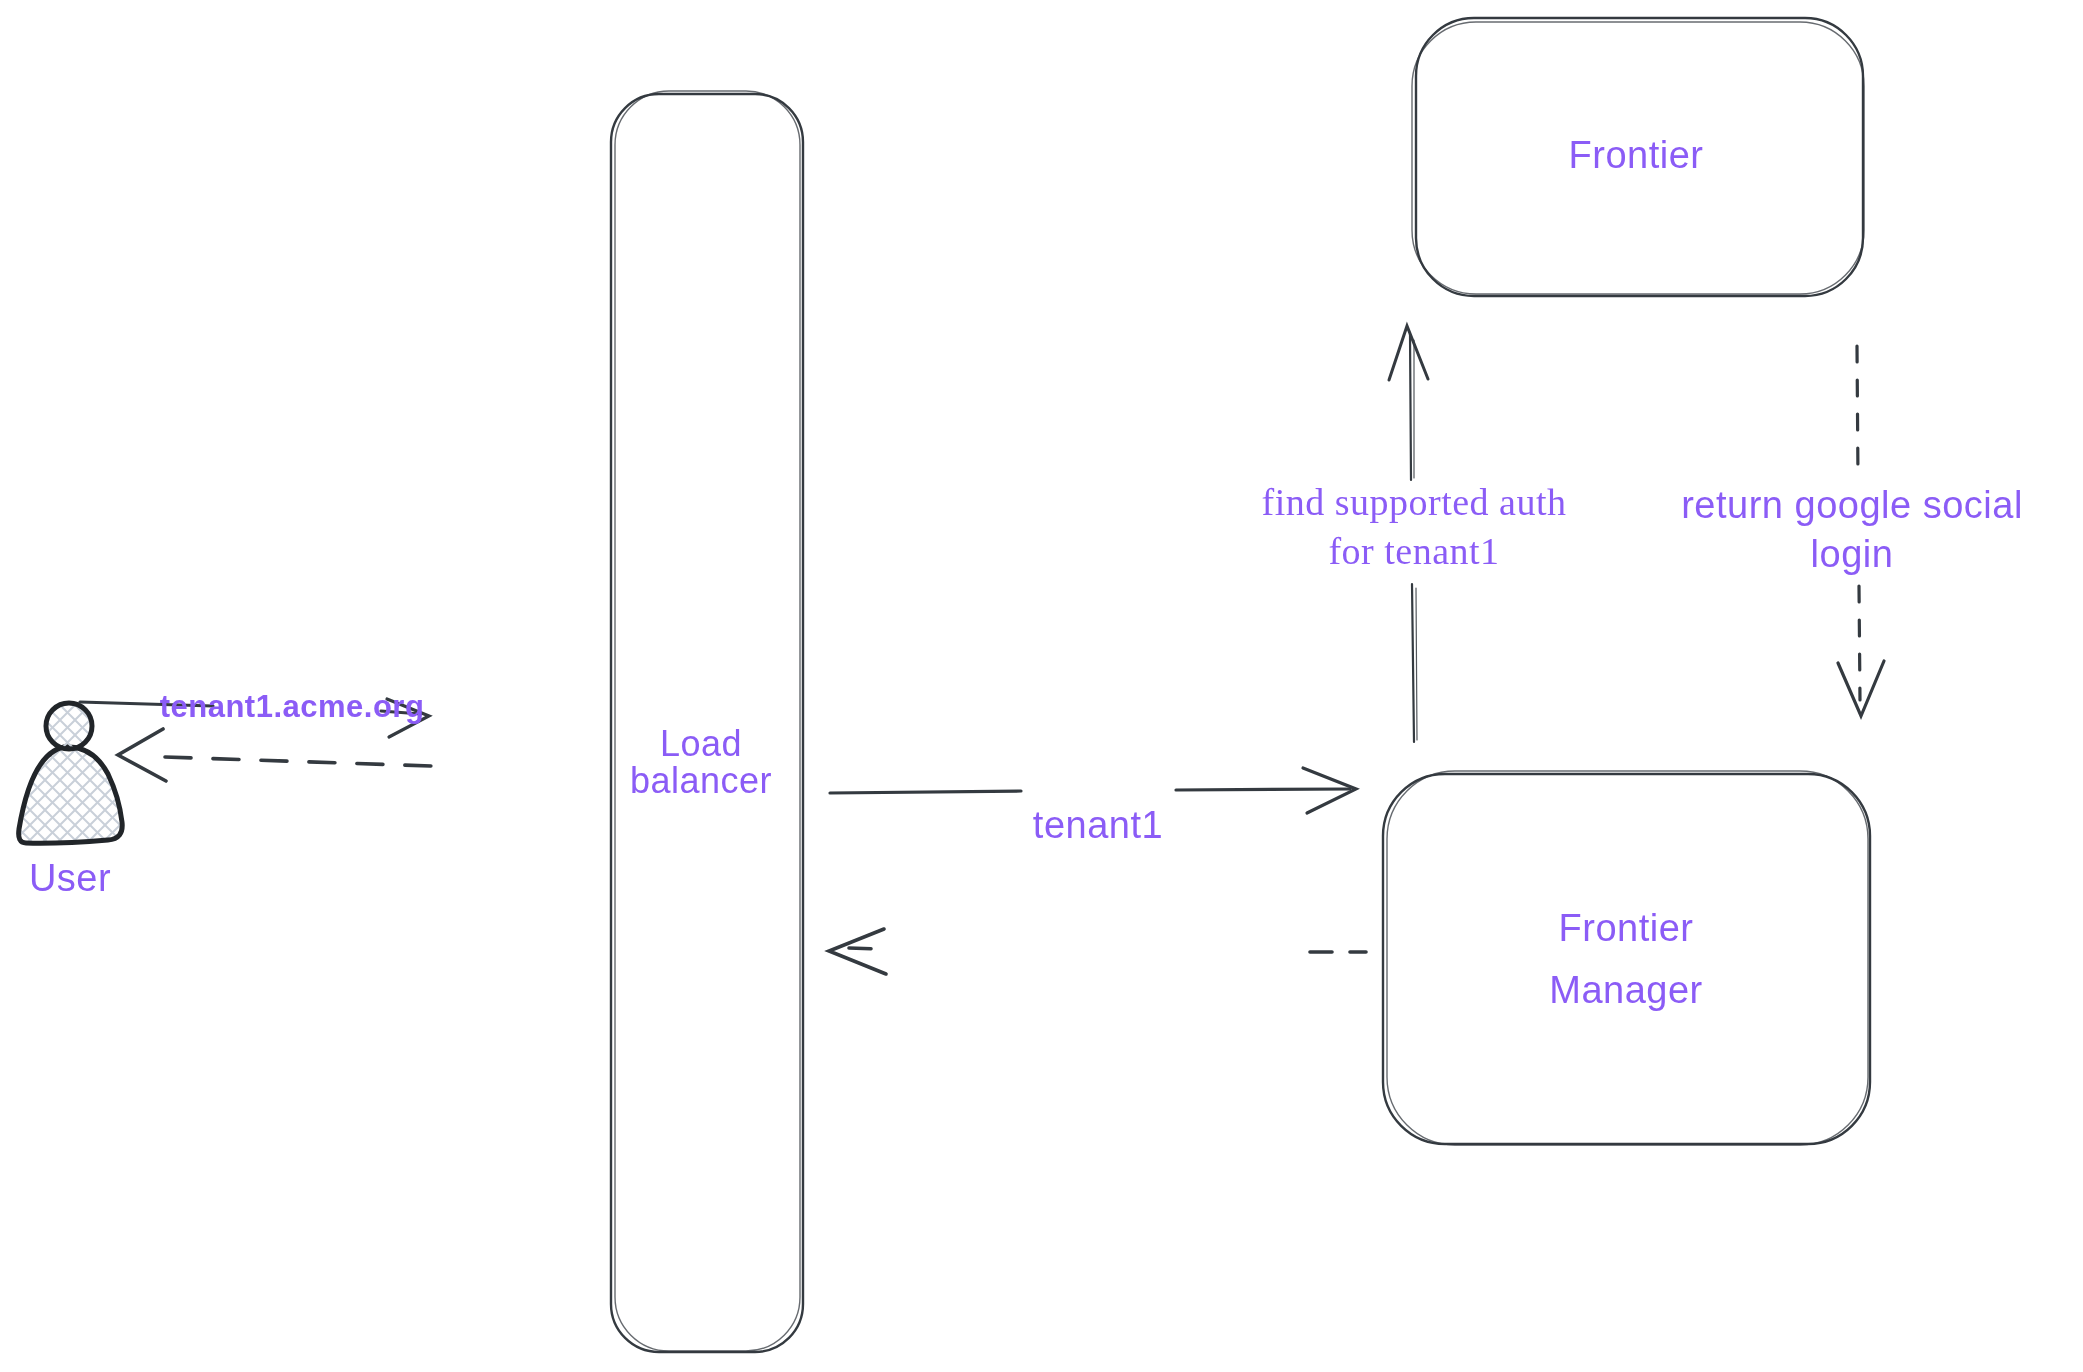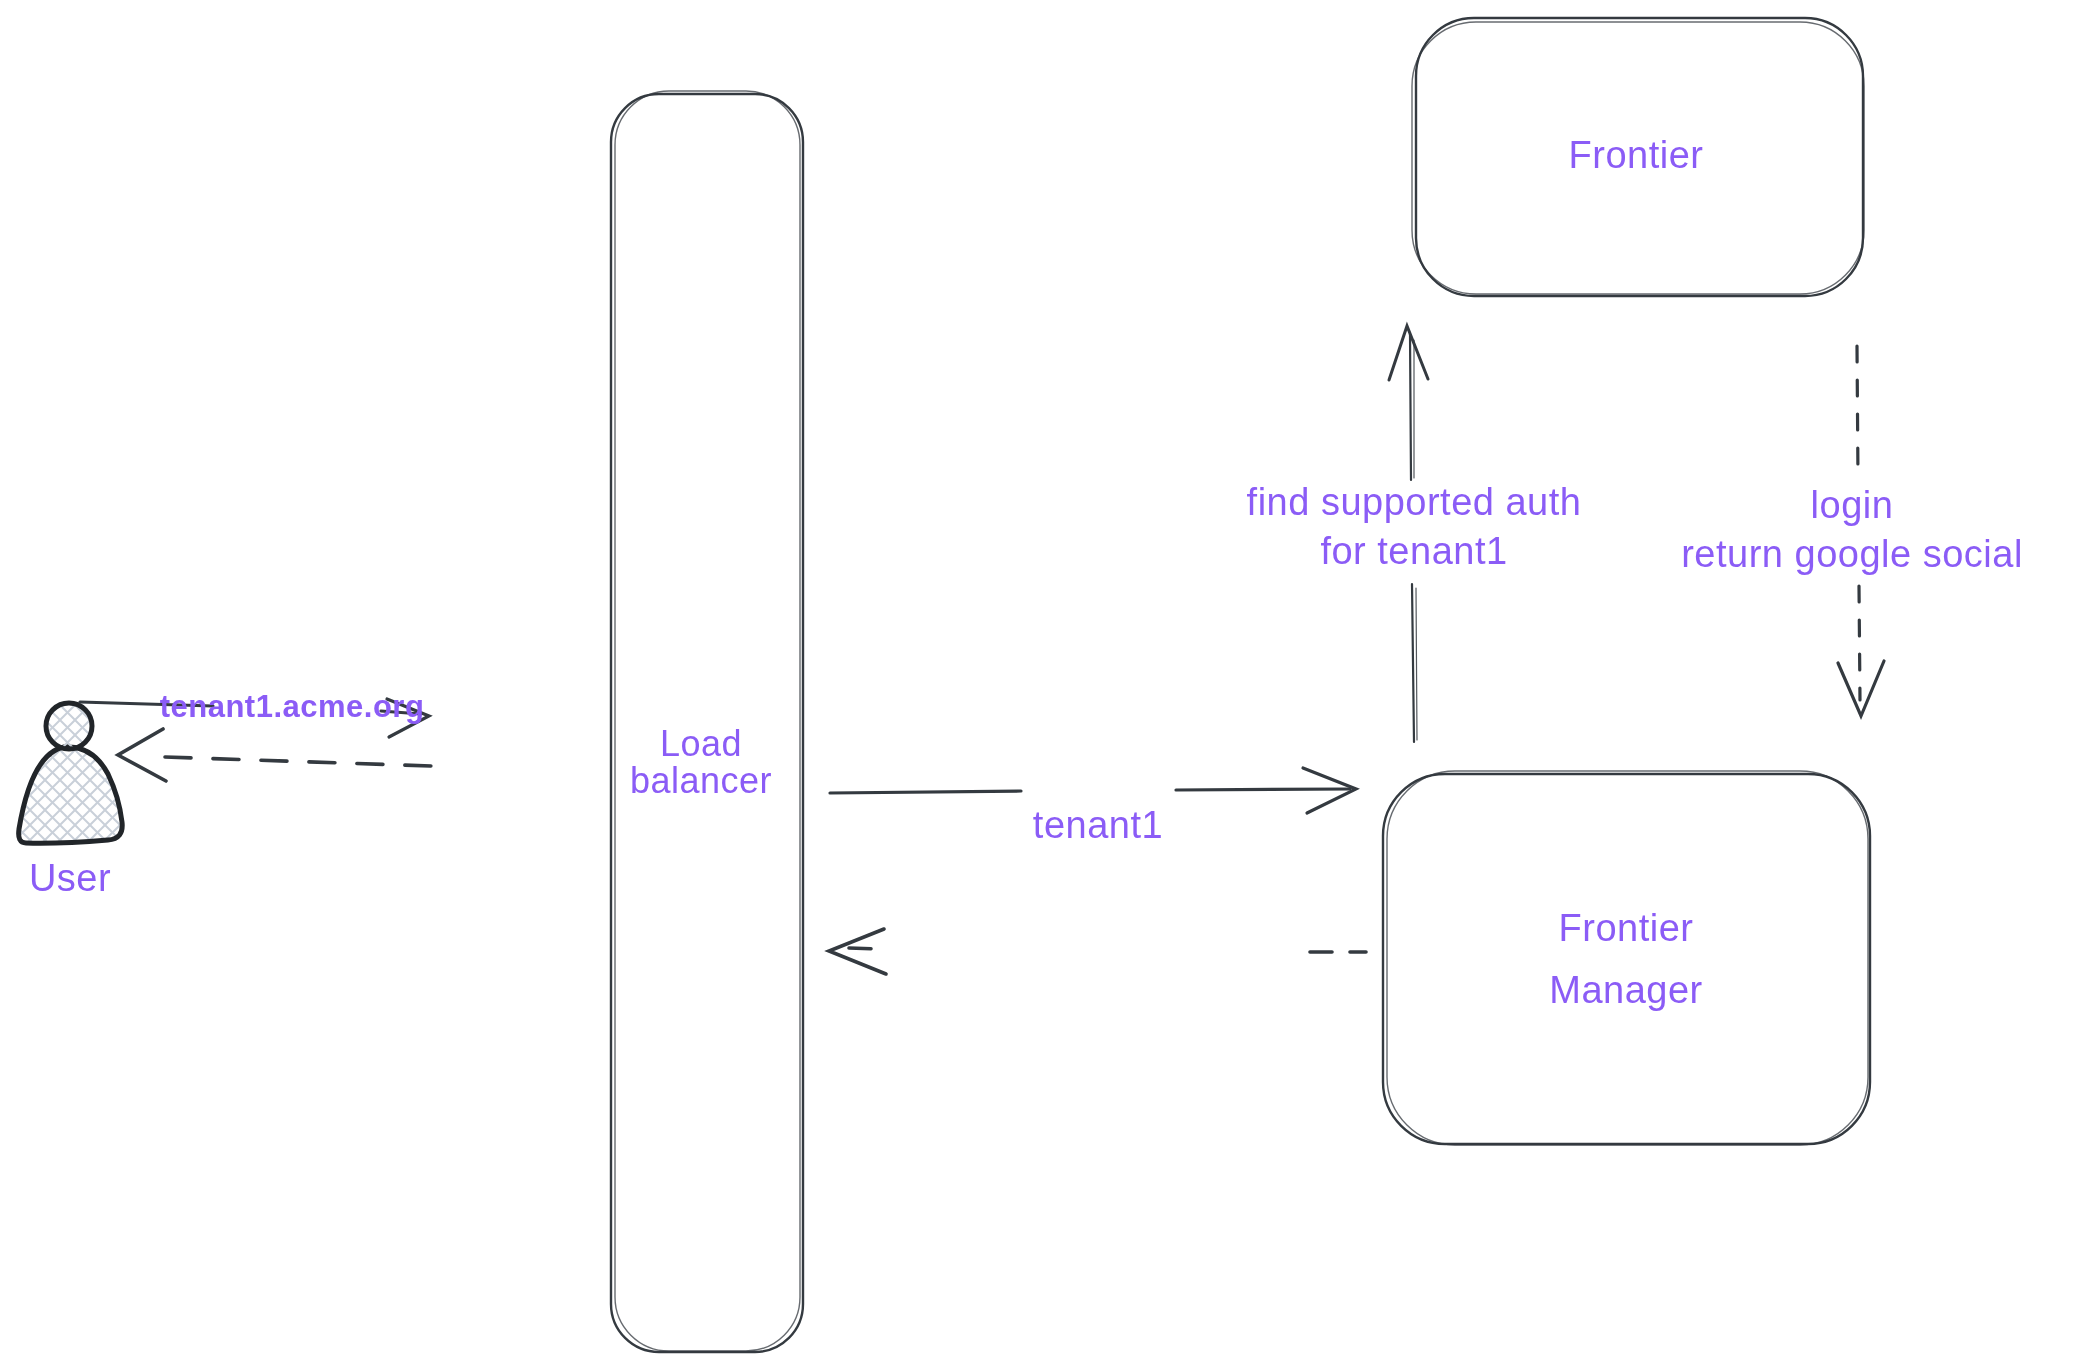--- a/index.html
+++ b/index.html
@@ -122,23 +122,23 @@
   <div class="lbl wide" style="left:1626px; top:960px;">
     <span>Frontier</span>
     <span>Manager</span>
   </div>
 
   <div class="lbl small" style="left:292px; top:707px;font-weight:bold;">tenant1.acme.org</div>
 
   <div class="lbl" style="left:1098px; top:826px;">tenant1</div>
 
 
-  <div class="lbl" style="left:1414px; top:527px;">
+  <div class="lbl" style="left:1414px; top:527px;font-family:Liberation Serif, serif;">
     <span>find supported auth</span>
     <span>for tenant1</span>
   </div>
 
   <div class="lbl" style="left:1852px; top:530px;">
+    <span>return google social</span>
     <span>login</span>
-    <span>return google social</span>
   </div>
 
 </div>
 
 </body></html>

